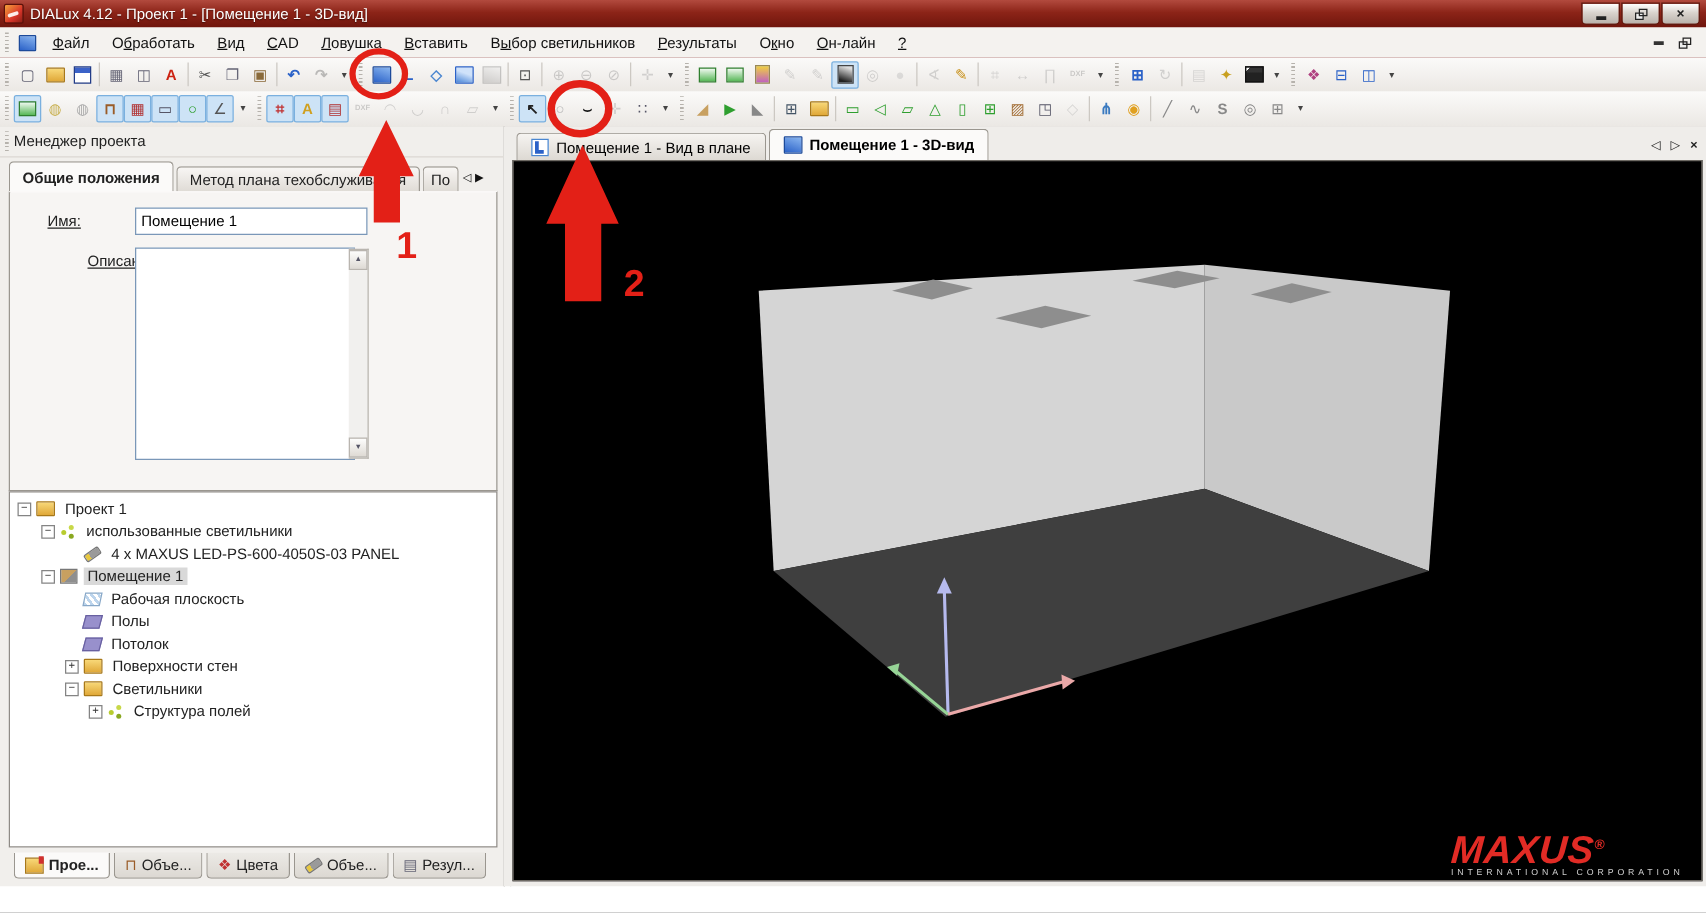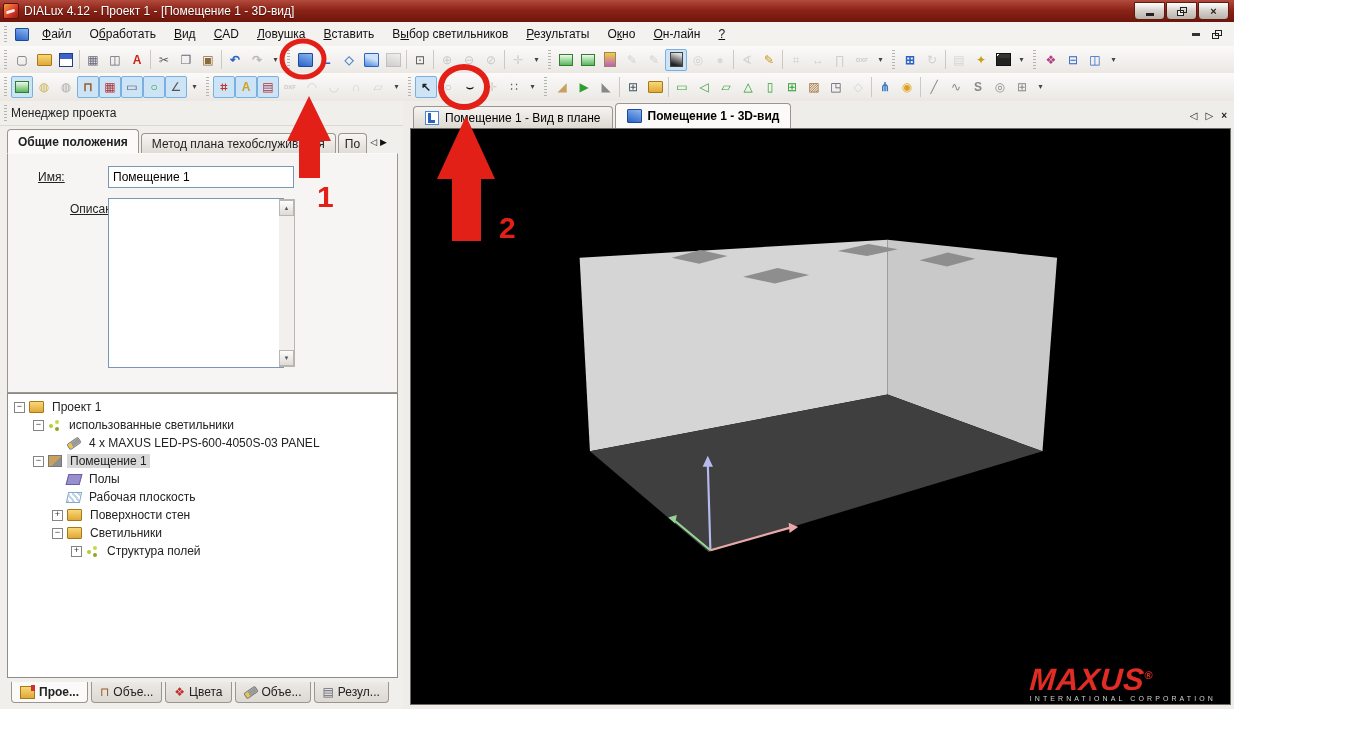--- a/index.html
+++ b/index.html
@@ -1,16 +1,16 @@
 <!DOCTYPE html>
 <html><head>
 <meta charset="utf-8">
 <style>
   html,body{margin:0;padding:0;background:#fff;}
-  .stage{position:relative;width:1234px;height:730px;background:#fff;overflow:hidden;
+  .stage{position:relative;width:1365px;height:730px;background:#fff;overflow:hidden;
          font-family:"Liberation Sans",sans-serif;-webkit-font-smoothing:antialiased;}
 
   
   .titlebar{position:absolute;left:0;top:0;width:100%;height:22px;
     background:linear-gradient(#b24a3e,#8c2418 45%,#6f150c);display:flex;align-items:center;
     color:#fff;font-size:12px;}
   .appicon{width:14px;height:14px;margin:0 5px 0 3px;border-radius:2px;position:relative;flex:none;
     background:linear-gradient(135deg,#f4a23a,#d8352a 60%,#8c1e14);border:1px solid #5c120a;}
   .appicon::after{content:"";position:absolute;left:2px;top:6px;width:9px;height:3px;
     background:rgba(255,255,255,.9);transform:rotate(-18deg);border-radius:2px;}
@@ -347,27 +347,32 @@
           <span class="ti ti-spot"></span>
           <span class="tree-label">4 x MAXUS LED-PS-600-4050S-03 PANEL</span>
         </div>
         <div class="tree-row" style="padding-left: 25px;">
           <span class="exp">−</span>
           <span class="ti ti-room"></span>
           <span class="tree-label sel">Помещение 1</span>
         </div>
         <div class="tree-row" style="padding-left: 44px;">
           <span class="exp hid"></span>
+          <span class="ti ti-workplane"></span>
+          <span class="tree-label">Рабочая плоскость</span>
+        </div>
+        <div class="tree-row" style="padding-left: 44px;">
+          <span class="exp hid"></span>
           <span class="ti ti-surface"></span>
           <span class="tree-label">Полы</span>
         </div>
         <div class="tree-row" style="padding-left: 44px;">
           <span class="exp hid"></span>
-          <span class="ti ti-workplane"></span>
-          <span class="tree-label">Рабочая плоскость</span>
+          <span class="ti ti-surface"></span>
+          <span class="tree-label">Потолок</span>
         </div>
         <div class="tree-row" style="padding-left: 44px;">
           <span class="exp">+</span>
           <span class="ti ti-folder"></span>
           <span class="tree-label">Поверхности стен</span>
         </div>
         <div class="tree-row" style="padding-left: 44px;">
           <span class="exp">−</span>
           <span class="ti ti-folder"></span>
           <span class="tree-label">Светильники</span>

